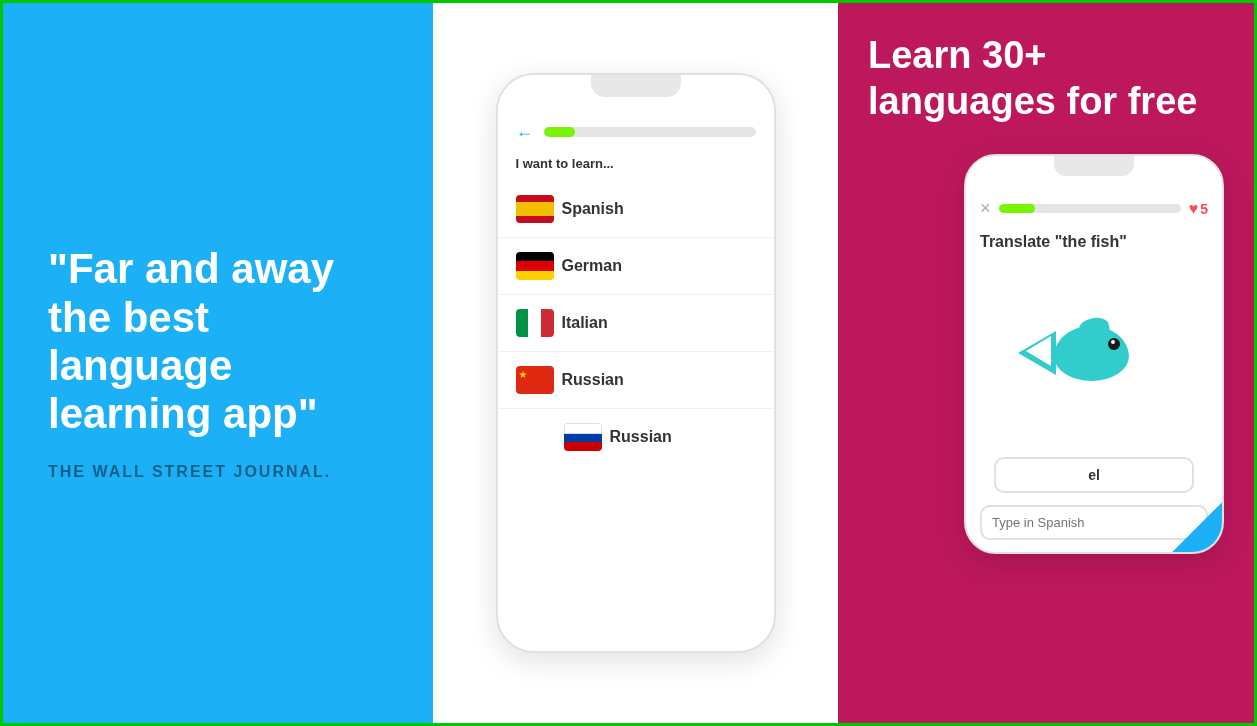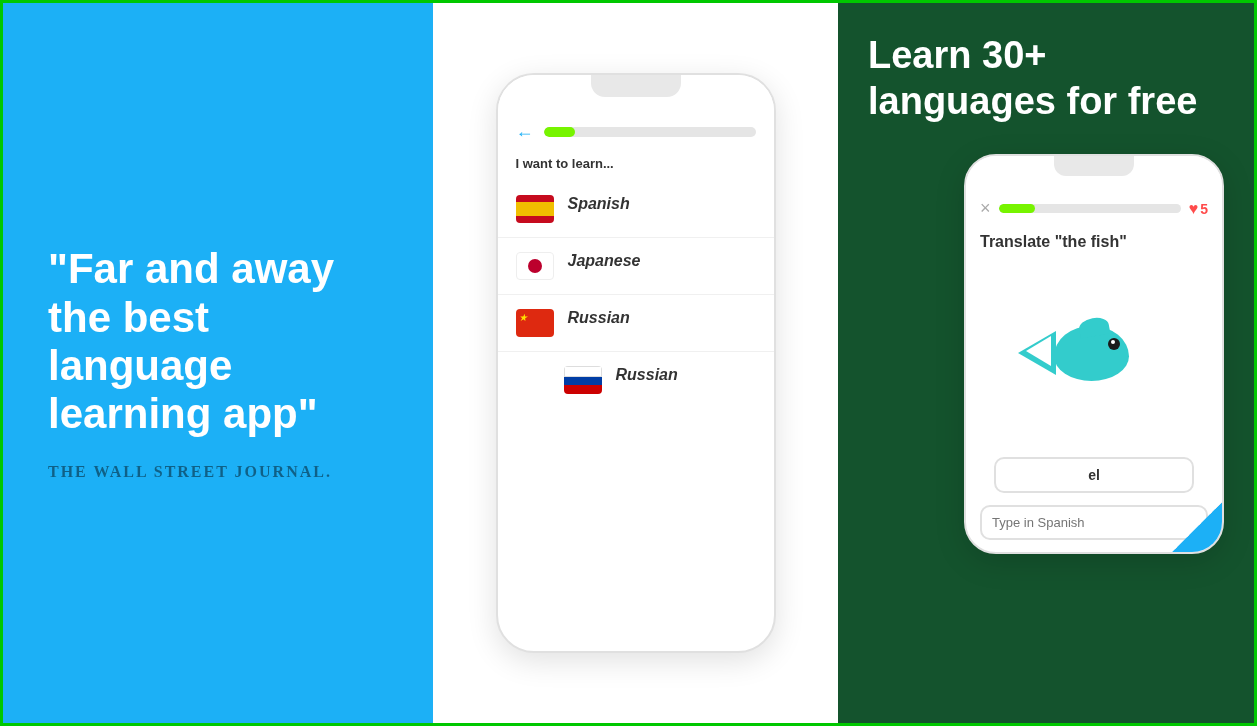--- a/index.html
+++ b/index.html
@@ -26,21 +26,21 @@
       font-size: 42px;
       font-weight: 800;
       line-height: 1.15;
       margin-bottom: 24px;
     }
     .wsj-credit {
       color: rgba(0,0,0,0.45);
       font-size: 16px;
       font-weight: 700;
       letter-spacing: 2px;
-      font-family: Liberation Serif, serif;
+      font-family: Liberation Sans, sans-serif;
       text-transform: uppercase;
     }
 
     
     .center-panel {
       background-color: white;
       flex: 0 0 397px;
       display: flex;
       align-items: center;
       justify-content: center;
@@ -111,25 +111,24 @@
       font-weight: 700;
       color: #333;
       flex-shrink: 0;
     }
     .language-list {
       flex: 1;
       overflow: hidden;
     }
     .language-item {
       display: flex;
-      align-items: flex-start;
+      align-items: center;
       padding: 14px 18px;
       border-bottom: 1px solid #f0f0f0;
-      gap: 14px;
-      font-style: italic;
+      gap: 8px;
     }
     .language-item:last-child {
       border-bottom: none;
       margin-left: 48px;
     }
     .flag {
       width: 38px;
       height: 28px;
       border-radius: 4px;
       overflow: hidden;
@@ -218,21 +217,21 @@
     .flag-russia {
       display: flex;
       flex-direction: column;
     }
     .flag-russia-white { flex: 1; background: white; border: 1px solid #ddd; }
     .flag-russia-blue { flex: 1; background: #003DA5; }
     .flag-russia-red { flex: 1; background: #CC0000; }
 
     
     .right-panel {
-      background-color: #14532d;
+      background-color: #be185d;
       flex: 1;
       display: flex;
       flex-direction: column;
       padding: 30px 30px 20px;
       align-items: flex-start;
       position: relative;
     }
     .right-headline {
       color: white;
       font-size: 38px;
@@ -465,28 +464,38 @@
     </div>
     <div class="phone-title">I want to learn...</div>
     <div class="language-list">
 
       <div class="language-item">
         <div class="flag flag-spain"></div>
         <span class="lang-name">Spanish</span>
       </div>
 
 
-
-
       <div class="language-item">
-        <div class="flag flag-japan">
-          <div class="flag-japan-circle"></div>
+        <div class="flag flag-germany">
+          <div class="flag-germany-black"></div>
+          <div class="flag-germany-red"></div>
+          <div class="flag-germany-gold"></div>
         </div>
-        <span class="lang-name">Japanese</span>
-      </div>
+        <span class="lang-name">German</span>
+      </div>
+
+      <div class="language-item">
+        <div class="flag flag-italy">
+          <div class="flag-italy-green"></div>
+          <div class="flag-italy-white"></div>
+          <div class="flag-italy-red"></div>
+        </div>
+        <span class="lang-name">Italian</span>
+      </div>
+
 
       <div class="language-item">
         <div class="flag flag-china">
           <span class="flag-china-star">★</span>
         </div>
         <span class="lang-name">Russian</span>
       </div>
 
       <div class="language-item">
         <div class="flag flag-russia">

